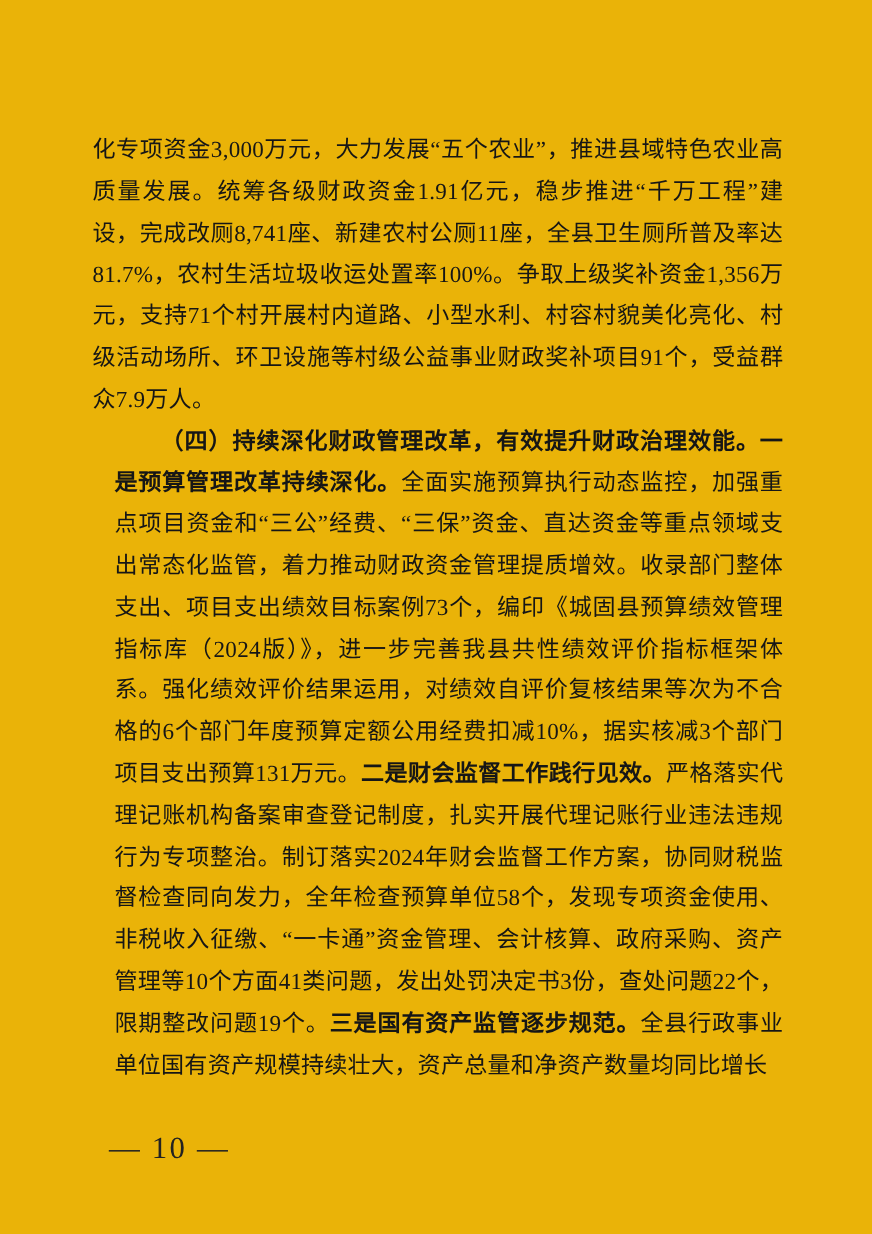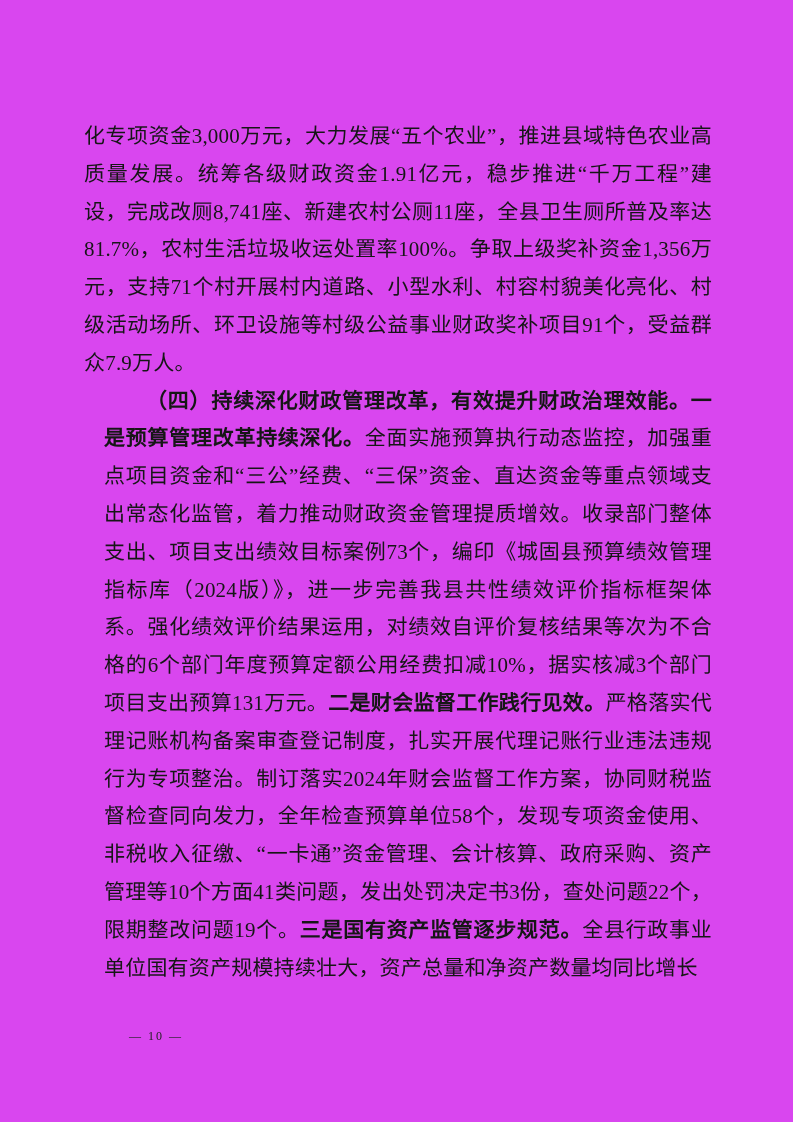--- a/index.html
+++ b/index.html
@@ -4,21 +4,21 @@
 <style>
   html, body {
     margin: 0;
     padding: 0;
     background: #ffffff;
   }
   .page {
     position: relative;
     width: 793px;
     height: 1122px;
-    background: #d946ef;
+    background: #eab308;
     overflow: hidden;
     font-family: "Liberation Serif", "DejaVu Serif", serif;
     color: #161616;
   }
   .body-text {
     position: absolute;
     left: 84px;
     top: 118px;
     width: 628px;
     font-size: 21px;
@@ -35,24 +35,23 @@
     text-indent: 2em;
     margin-left: 20px;
   }
   .para b {
     font-weight: 700;
   }
   .page-footer {
     position: absolute;
     left: 99px;
     top: 1029px;
-    font-size: 12px;
+    font-size: 28px;
     letter-spacing: 2px;
     color: #222222;
-    margin-left: 30px;
   }
 </style>
 </head>
 <body>
 
 <div class="page">
 
   <main class="body-text">
 
     <p class="para"><span>化专项资金3,000万元，大力发展“五个农业”，推进县域特色农业高质量发展。统筹各级财政资金1.91亿元，稳步推进“千万工程”建设，完成改厕8,741座、新建农村公厕11座，全县卫生厕所普及率达81.7%，农村生活垃圾收运处置率100%。争取上级奖补资金1,356万元，支持71个村开展村内道路、小型水利、村容村貌美化亮化、村级活动场所、环卫设施等村级公益事业财政奖补项目91个，受益群众7.9万人。</span></p>

